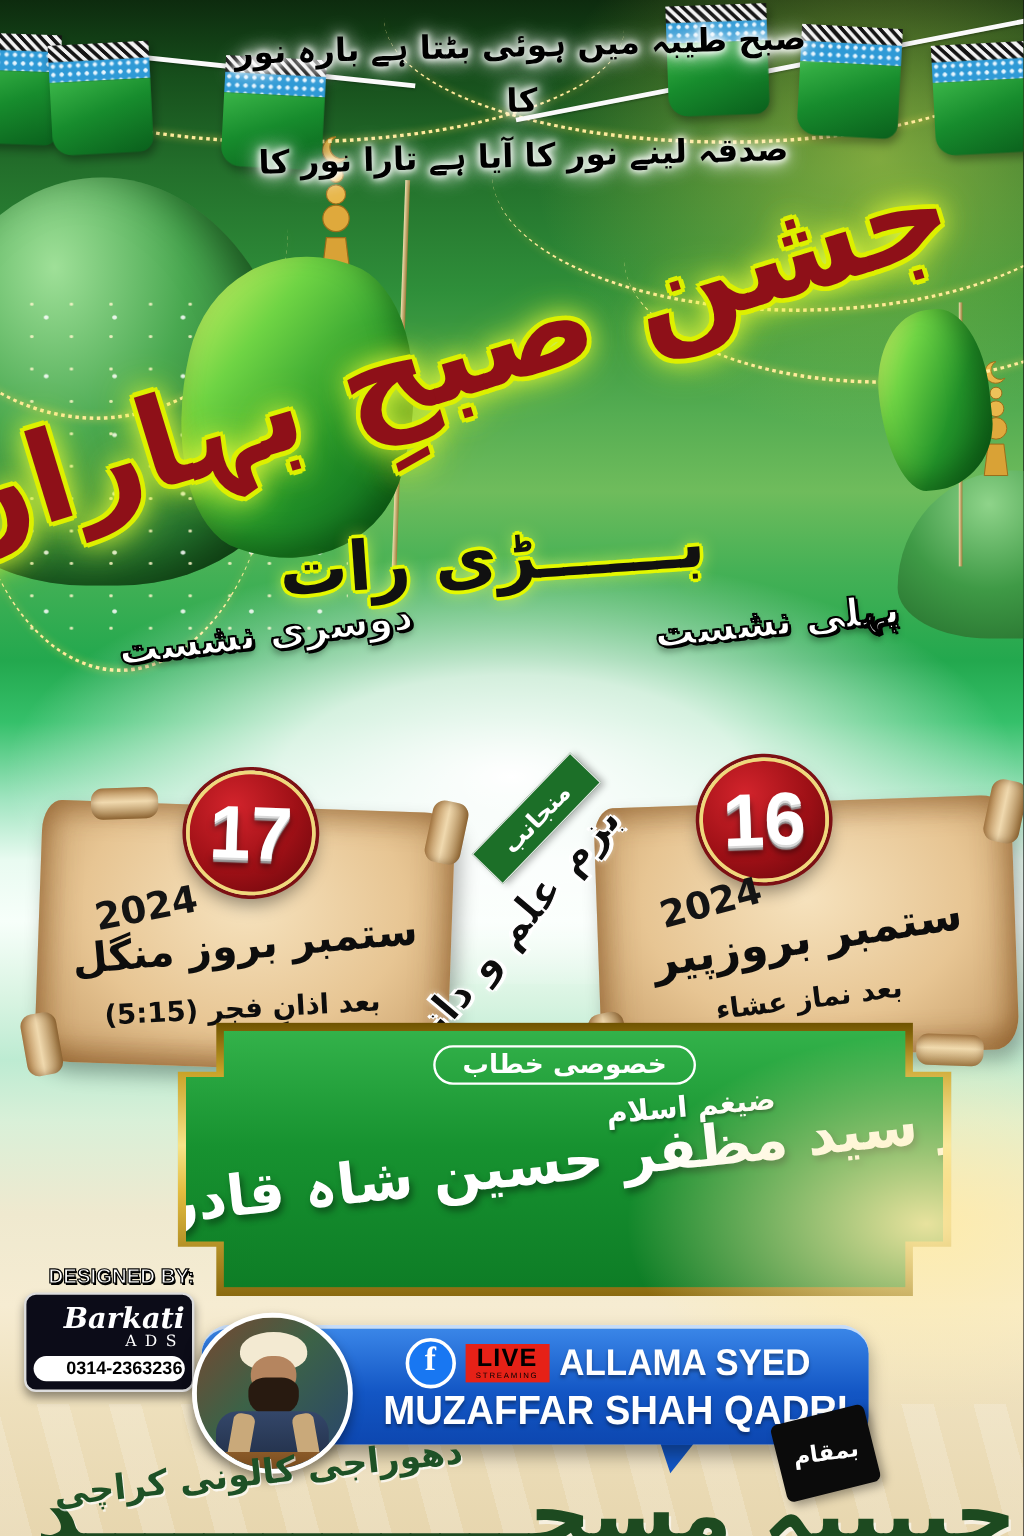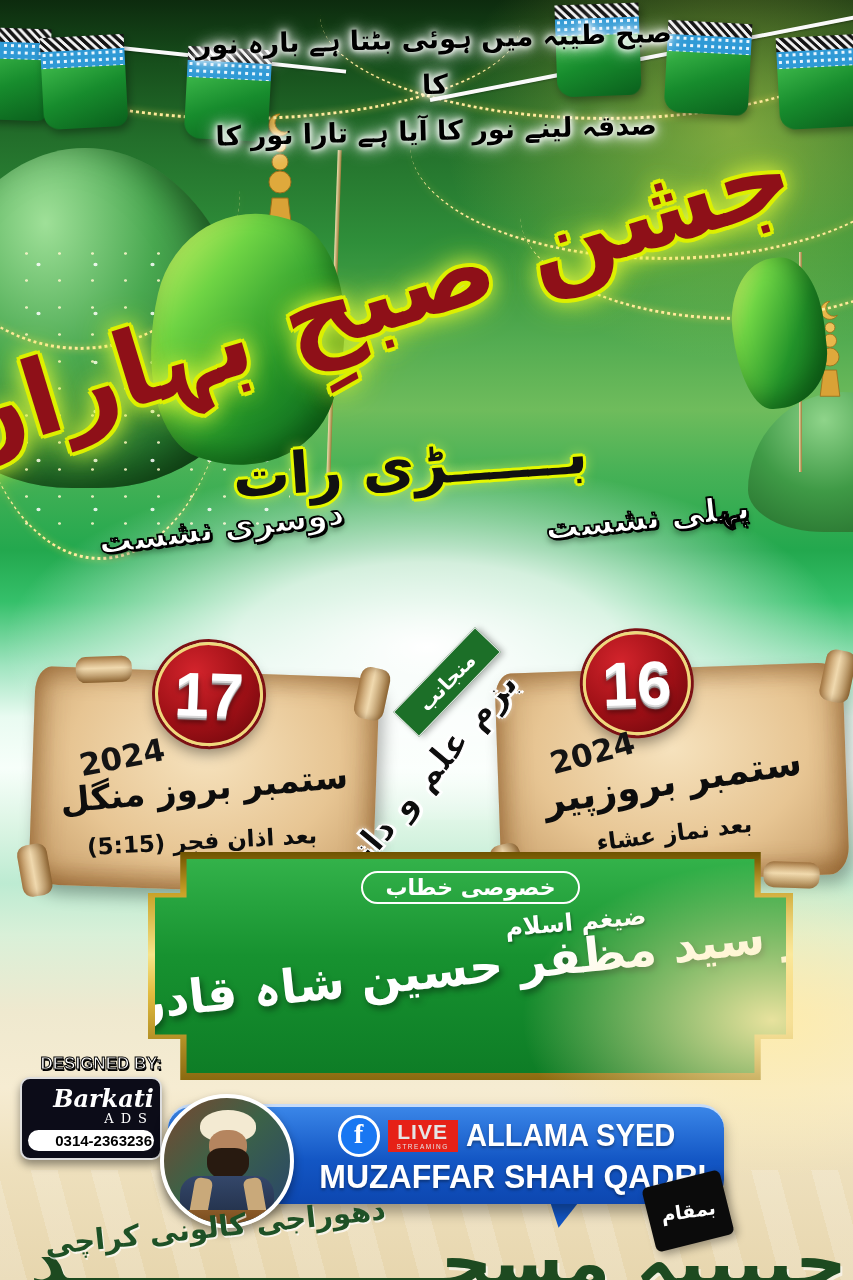--- a/index.html
+++ b/index.html
@@ -140,21 +140,21 @@
     box-shadow:0 8px 14px rgba(0,0,0,.35); }
   .banner-tail { left:546px; top:1200px; width:0; height:0; border-left:15px solid transparent;
     border-right:15px solid transparent; border-top:28px solid #1356c4; transform:rotate(10deg); }
   .fb-content { position:absolute; left:142px; top:8px; right:8px; display:flex;
     flex-direction:column; align-items:center; }
   .fb-row { display:flex; align-items:center; gap:8px; }
   .fb-circle { width:42px; height:42px; border-radius:50%; background:#1877f2;
     border:3px solid #fff; color:#fff; font-weight:bold; font-size:28px;
     font-family:"Liberation Serif",serif; display:flex; align-items:flex-end;
     justify-content:center; line-height:40px; }
-  .live-badge { background:#e62117; color:#e5e5e5; padding:1px 9px 2px; text-align:center;
+  .live-badge { background:#e62117; color:#000000; padding:1px 9px 2px; text-align:center;
     font-family:"Liberation Sans",sans-serif; }
   .live-main { font-weight:bold; font-size:21px; letter-spacing:1px; line-height:22px; }
   .live-sub { font-size:6.5px; letter-spacing:1.5px; line-height:7px; }
   .en-name { color:#fff; font-weight:bold; font-family:"Liberation Sans",sans-serif;
     transform:scaleX(.94); transform-origin:left; white-space:nowrap;
     text-shadow:0 2px 3px rgba(0,0,0,.35); }
   .en-line1 { font-size:31px; line-height:34px; }
   .en-line2 { font-size:34px; line-height:38px; transform:scaleX(.94); transform-origin:center; }
 
   .avatar { left:-8px; top:-13px; width:134px; height:134px; border-radius:50%;

